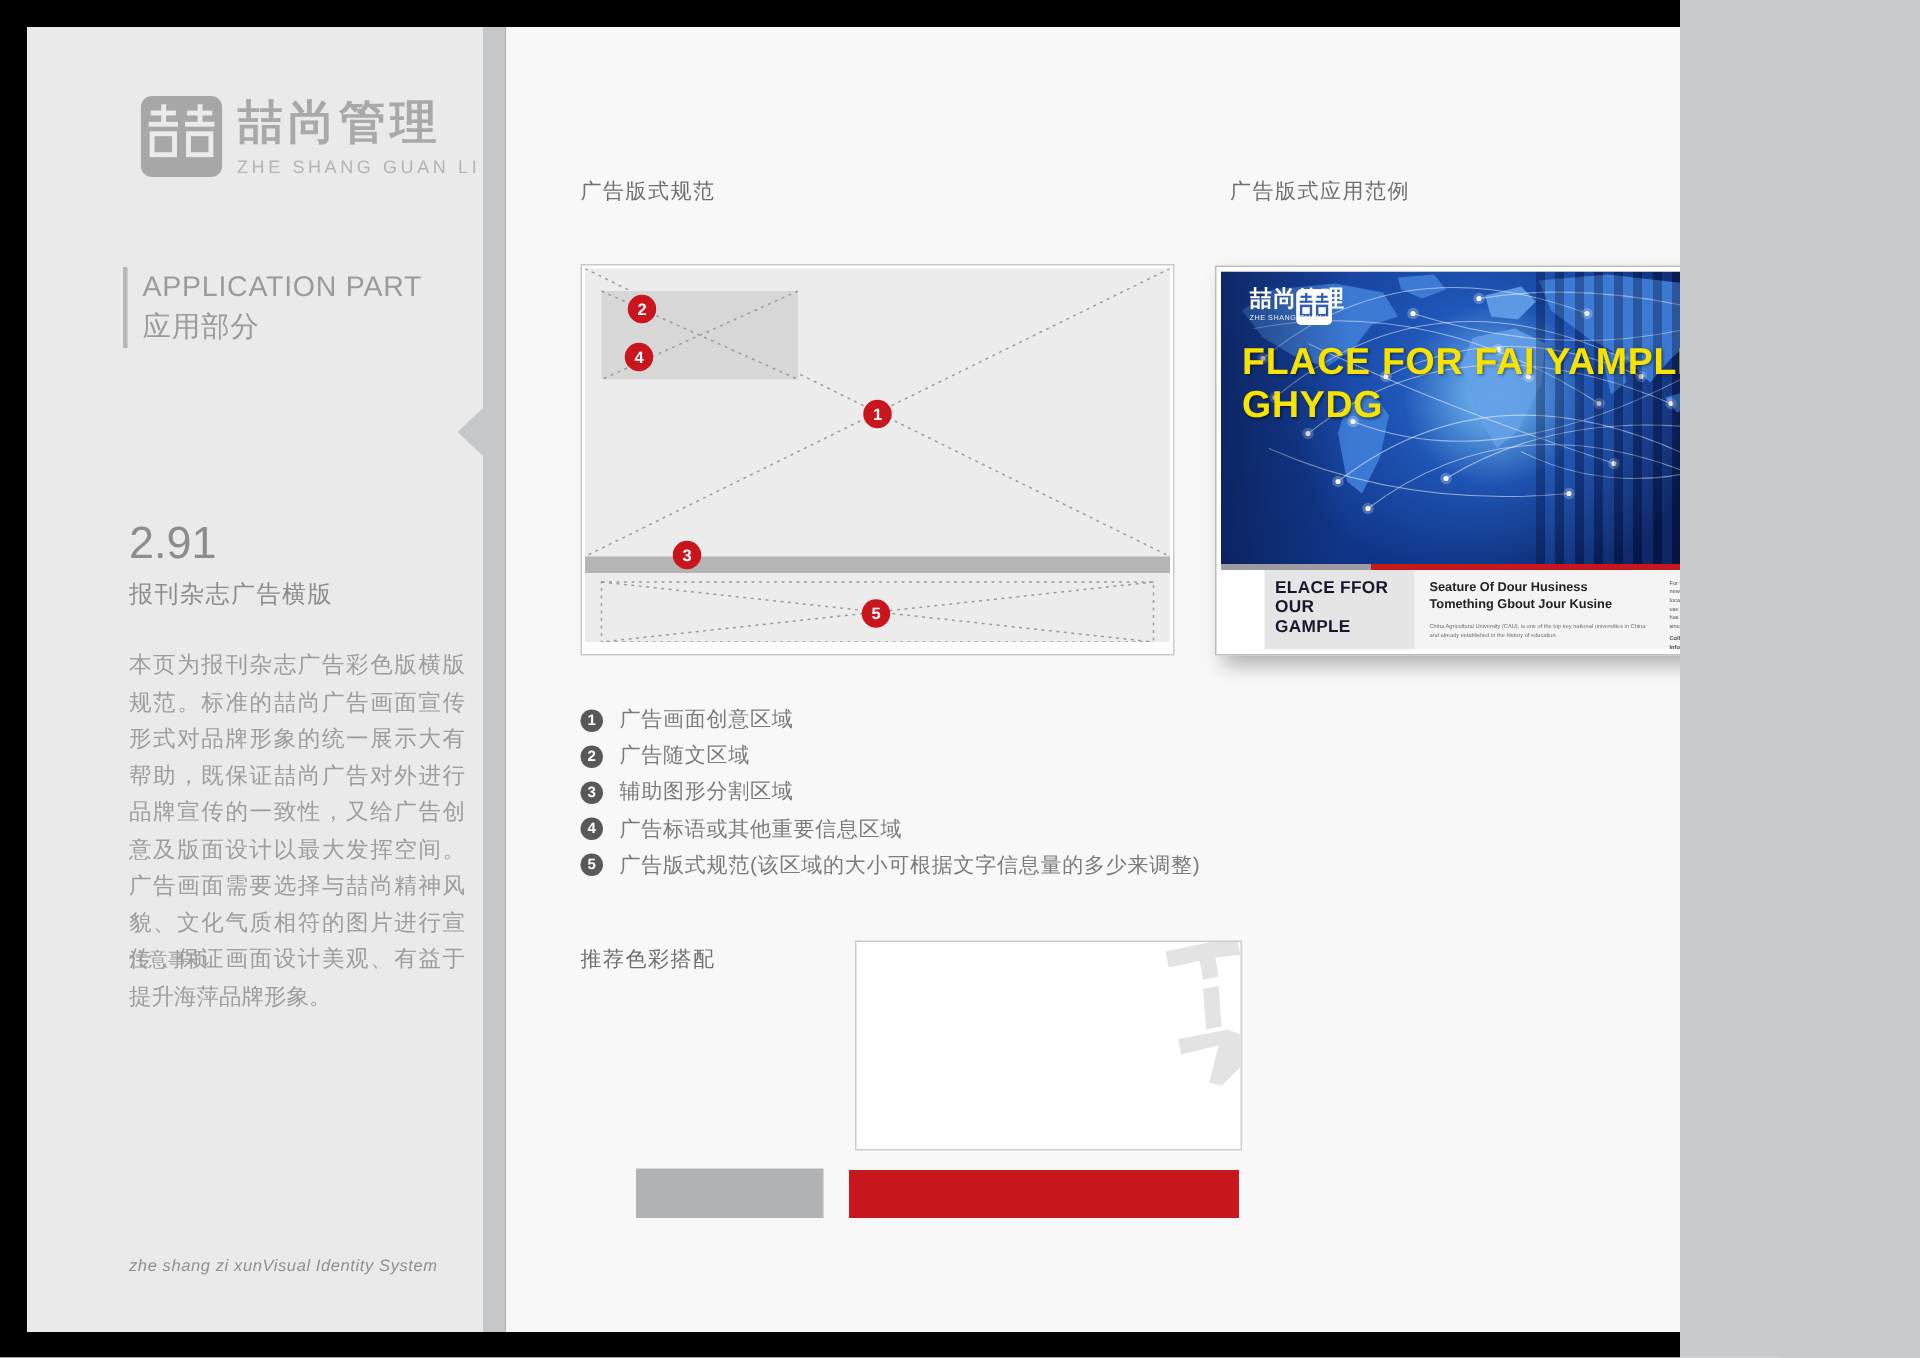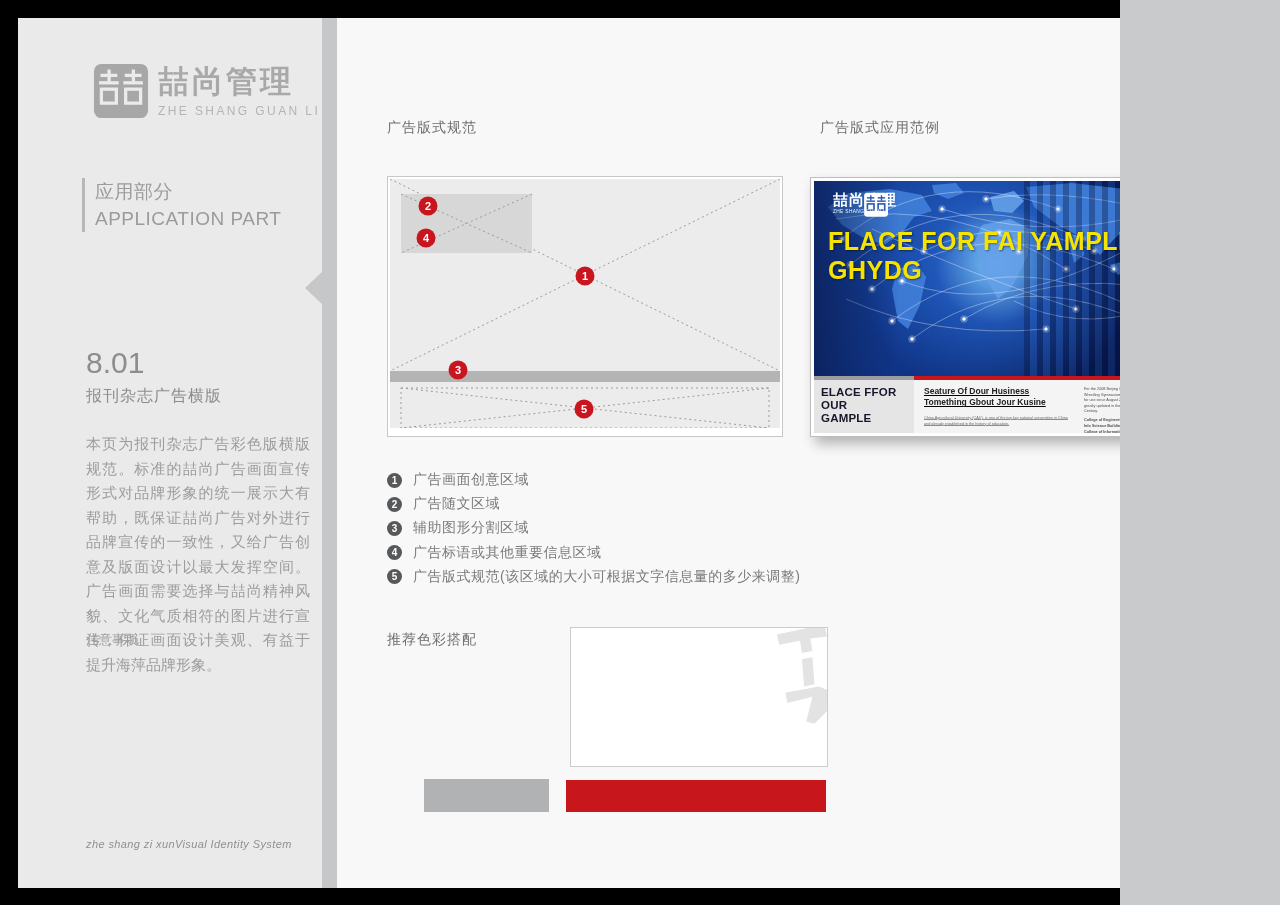--- a/index.html
+++ b/index.html
@@ -71,25 +71,25 @@
   .ad-seal .seal-line{fill:#2a5cb8;}
   .ad-seal .seal-box{stroke:#2a5cb8;stroke-width:4px;fill:none;}
   .ad-logo-text{margin-left:5px;color:#fff;}
   .ad-logo-cn{font-family:"Liberation Serif",serif;font-size:15px;font-weight:bold;letter-spacing:1px;line-height:1.1;white-space:nowrap;}
   .ad-logo-en{font-size:8px;letter-spacing:0.6px;opacity:0.92;transform:scale(0.6);transform-origin:0 0;width:170%;white-space:nowrap;}
   .ad-headline{position:absolute;left:14px;top:46px;font-size:25px;font-weight:bold;color:#f6e400;
     line-height:29px;letter-spacing:0.5px;white-space:pre-line;text-shadow:1px 1px 2px rgba(0,0,0,0.45);}
   .ad-strip{height:4px;display:flex;}
   .strip-gray{width:100px;background:#9b9ba1;}
   .strip-red{flex:1;background:#c8161d;}
-  .ad-info{flex:1;display:flex;background:#f4f4f4;overflow:hidden;}
+  .ad-info{flex:1;display:flex;background:#f4f4f4;overflow:hidden;margin-left:29px;}
   .info-left{width:100px;background:#e5e5e5;padding:6px 6px 4px 7px;box-sizing:border-box;}
   .info-left-title{font-size:11.5px;font-weight:bold;color:#17172b;line-height:1.15;white-space:pre-line;letter-spacing:0.2px;}
   .info-left-sub{font-size:8px;font-weight:bold;color:#3a3a3a;margin-top:6px;transform:scale(0.72);transform-origin:0 0;width:140%;white-space:nowrap;}
-  .info-mid{width:168px;padding:6px 8px 0 10px;box-sizing:border-box;text-decoration:underline;}
+  .info-mid{width:168px;padding:6px 8px 0 10px;box-sizing:border-box;}
   .info-mid-title{font-size:8.5px;font-weight:bold;color:#222;line-height:1.35;white-space:pre-line;}
   .tiny{font-size:9px;line-height:1.5;color:#6d6d6d;transform:scale(0.42);transform-origin:0 0;width:238%;}
   .info-mid .tiny{margin-top:6px;}
   .info-right{flex:1;padding:6px 5px 0 2px;overflow:hidden;}
   .info-right .tiny{color:#4c4c4c;}
   .tiny-list{font-weight:bold;margin-top:7px;white-space:pre-line;}
 
   
   .legend{position:absolute;left:50px;top:450px;}
   .legend-row{display:flex;align-items:center;height:24.2px;}
@@ -127,26 +127,26 @@
           <rect class="seal-box" x="35" y="29" width="16" height="15"></rect>
         </g>
       </svg>
       <div class="brand-text">
         <div class="brand-cn">喆尚管理</div>
         <div class="brand-en">ZHE SHANG GUAN LI</div>
       </div>
     </div>
 
     <div class="section-block">
+      <div>APPLICATION PART</div>
       <div>应用部分</div>
-      <div>APPLICATION PART</div>
     </div>
 
     <div class="item-block">
-      <div class="item-num">8.01</div>
+      <div class="item-num">2.91</div>
       <div class="item-title">报刊杂志广告横版</div>
     </div>
 
     <p class="sidebar-body">本页为报刊杂志广告彩色版横版规范。标准的喆尚广告画面宣传形式对品牌形象的统一展示大有帮助，既保证喆尚广告对外进行品牌宣传的一致性，又给广告创意及版面设计以最大发挥空间。广告画面需要选择与喆尚精神风貌、文化气质相符的图片进行宣传，保证画面设计美观、有益于提升海萍品牌形象。</p>
 
     <div class="notes">
       <div class="notes-title">注意事项</div>
     </div>
 
     <div class="sidebar-footer">zhe shang zi xunVisual Identity System</div>

